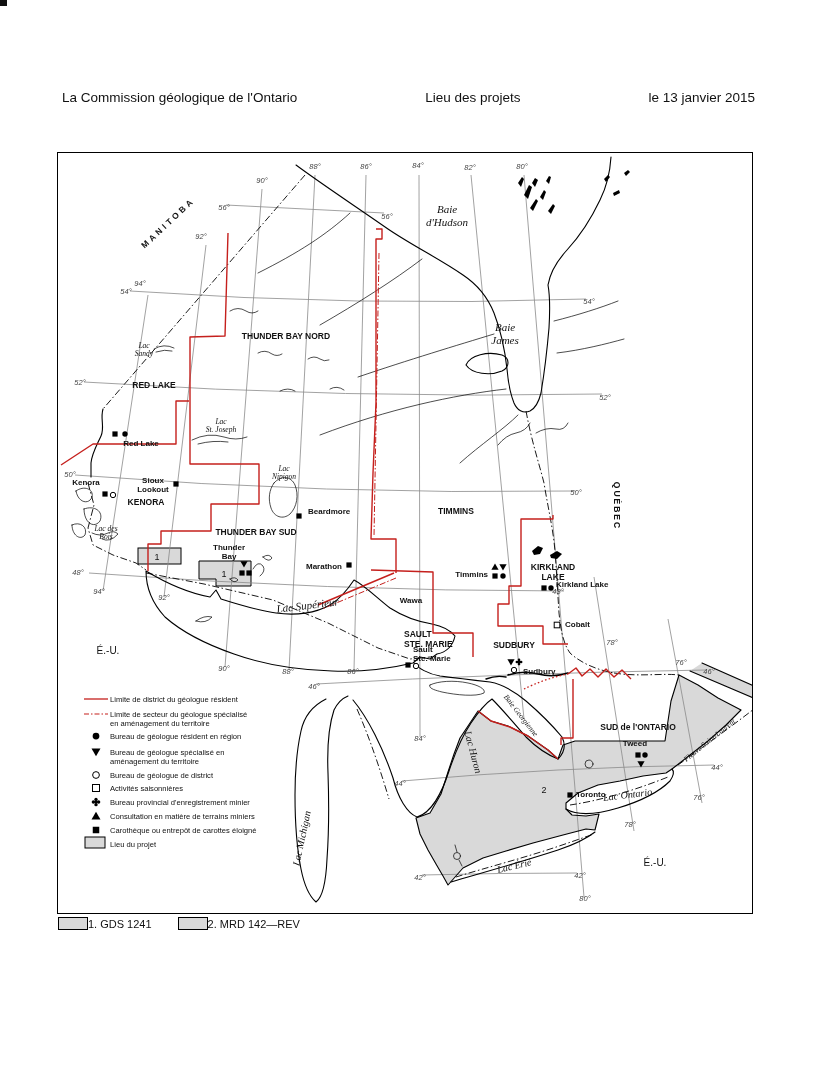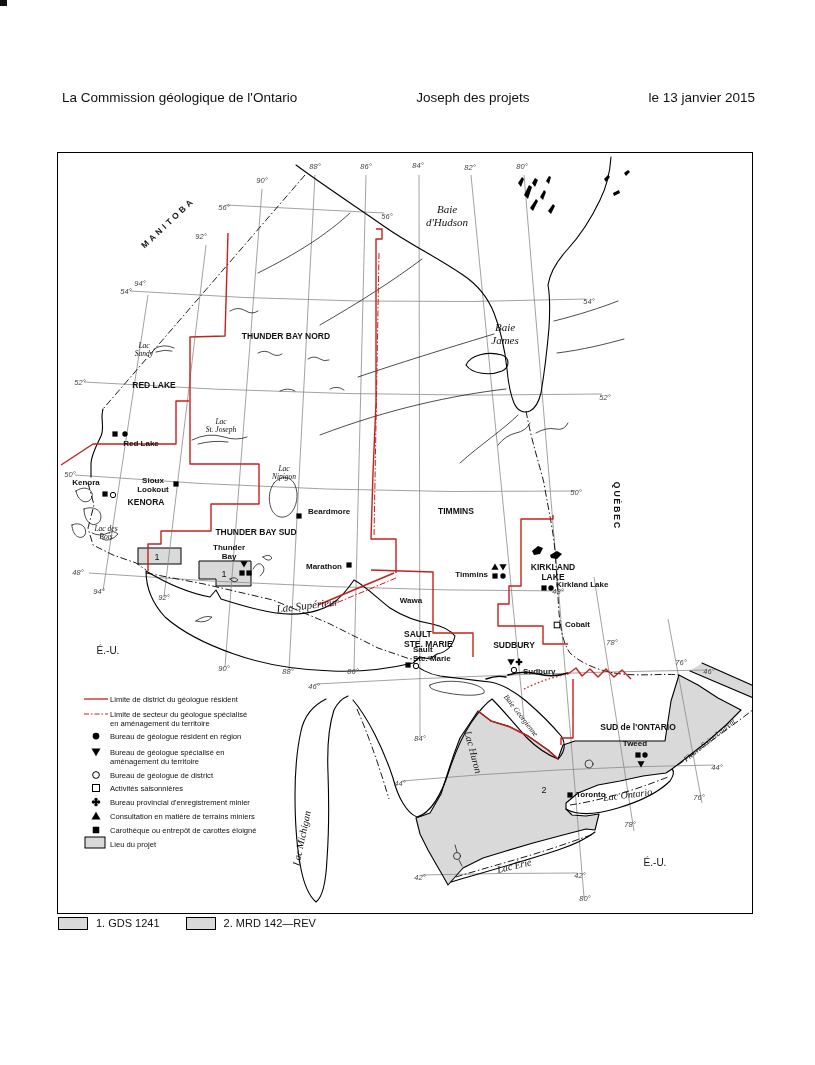--- a/index.html
+++ b/index.html
@@ -4,21 +4,21 @@
 <style>
   html,body{margin:0;padding:0;background:#fff;}
   .page{position:relative;width:815px;height:941px;background:#fff;font-family:"Liberation Sans",sans-serif;overflow:hidden;}
   .corner-mark{position:absolute;left:0;top:0;width:7px;height:6px;background:#111;}
   .header{position:absolute;left:62px;top:90px;width:693px;display:flex;justify-content:space-between;font-size:13.5px;color:#111;}
   .banner{position:absolute;left:57px;top:119px;width:694px;height:29px;background:#000;color:#fff;
           display:flex;align-items:center;justify-content:center;font-family:"Liberation Serif",serif;
           font-weight:bold;font-size:21px;letter-spacing:1px;}
   .mapbox{position:absolute;left:57px;top:152px;width:694px;height:760px;border:1.6px solid #000;background:#fff;}
   .footer{position:absolute;left:58px;top:917px;display:flex;gap:26px;font-size:11px;color:#111;align-items:center;}
-  .footer .fitem{display:flex;align-items:flex-start;gap:8px;}
+  .footer .fitem{display:flex;align-items:center;}
   .footer .fbox{width:28px;height:11px;background:#d9d9d9;border:1px solid #000;display:inline-block;}
   
   .grat{stroke:#8a8a8a;stroke-width:0.8;fill:none;}
   .coast{stroke:#000;stroke-width:1.1;fill:none;stroke-linejoin:round;stroke-linecap:round;}
   .thin{stroke:#000;stroke-width:0.7;fill:none;stroke-linecap:round;}
   .dd{stroke:#000;stroke-width:0.9;fill:none;stroke-dasharray:7 2.5 1.5 2.5;}
   .red{stroke:#c5201d;stroke-width:1.4;fill:none;stroke-linejoin:round;}
   .reddd{stroke:#c5201d;stroke-width:1;fill:none;stroke-dasharray:6 2 1.5 2;}
   .reddot{stroke:#c5201d;stroke-width:1.3;fill:none;stroke-dasharray:1.6 2.2;}
   .isl{fill:#000;stroke:none;}
@@ -36,21 +36,21 @@
   .t-eu{font-size:10px;}
 </style>
 </head>
 <body>
 
 <div class="page">
   <div class="corner-mark"></div>
 
   <div class="header">
     <span>La Commission géologique de l'Ontario</span>
-    <span>Joseph des projets</span>
+    <span>Lieu des projets</span>
     <span>le 13 janvier 2015</span>
   </div>
 
 
   <div class="mapbox">
     <svg id="map-svg" width="694" height="760" viewBox="0 0 694 760" xmlns="http://www.w3.org/2000/svg">
       <defs>
         <path id="sont" d="M390,732 L405,715 L425,705 L448,698 L475,690 L505,682 L528,676 L537,677 L541,661 L528,663 L514,662 L508,656 L508,650 L520,640 L540,632 L562,628 L585,623 L608,620 L614,616 L632,602 L650,588 L668,572 L683,557 L660,545 L640,532 L621,522 L613,548 L607,588 L564,588 L517,588 L505,592 L500,606 L490,597 L470,583 L450,573 L433,568 L420,558 L412,570 L402,585 L396,601 L390,619 L383,641 L372,660 L358,665 L362,681 L370,697 L378,711 L385,723 Z"></path>
         <path id="neband" d="M632,518 L698,546 L698,534 L644,510 Z"></path>
       </defs>

